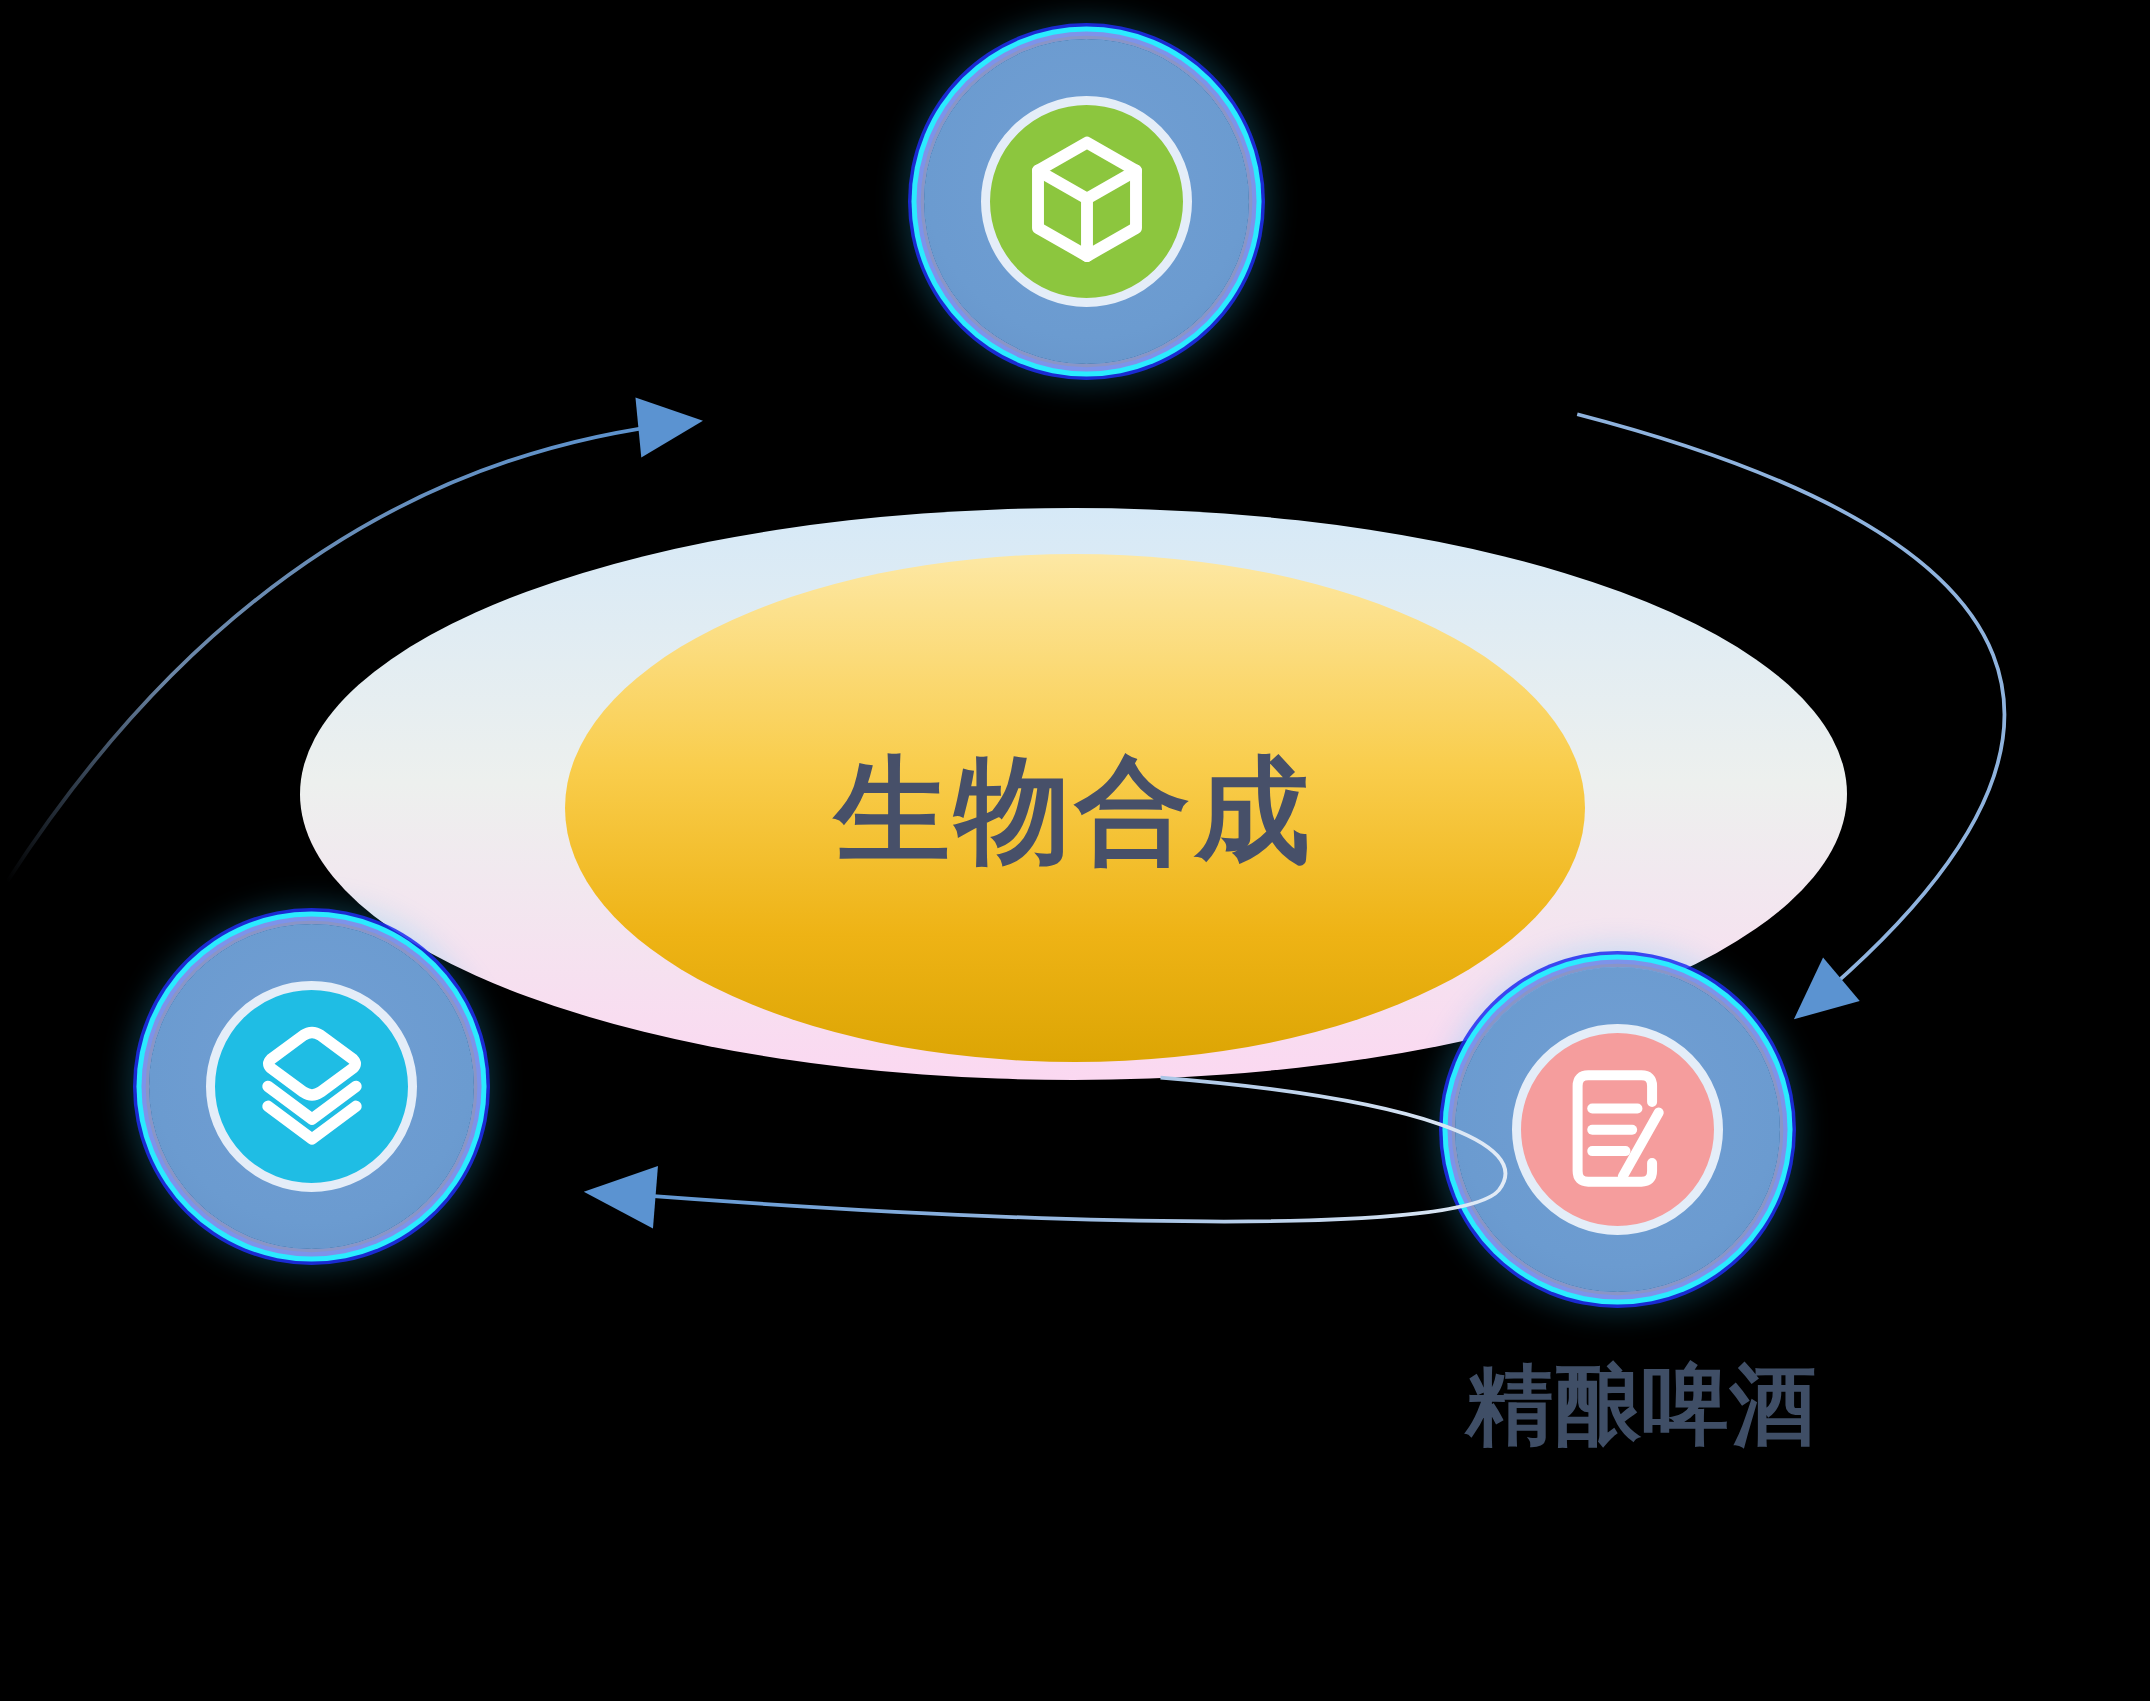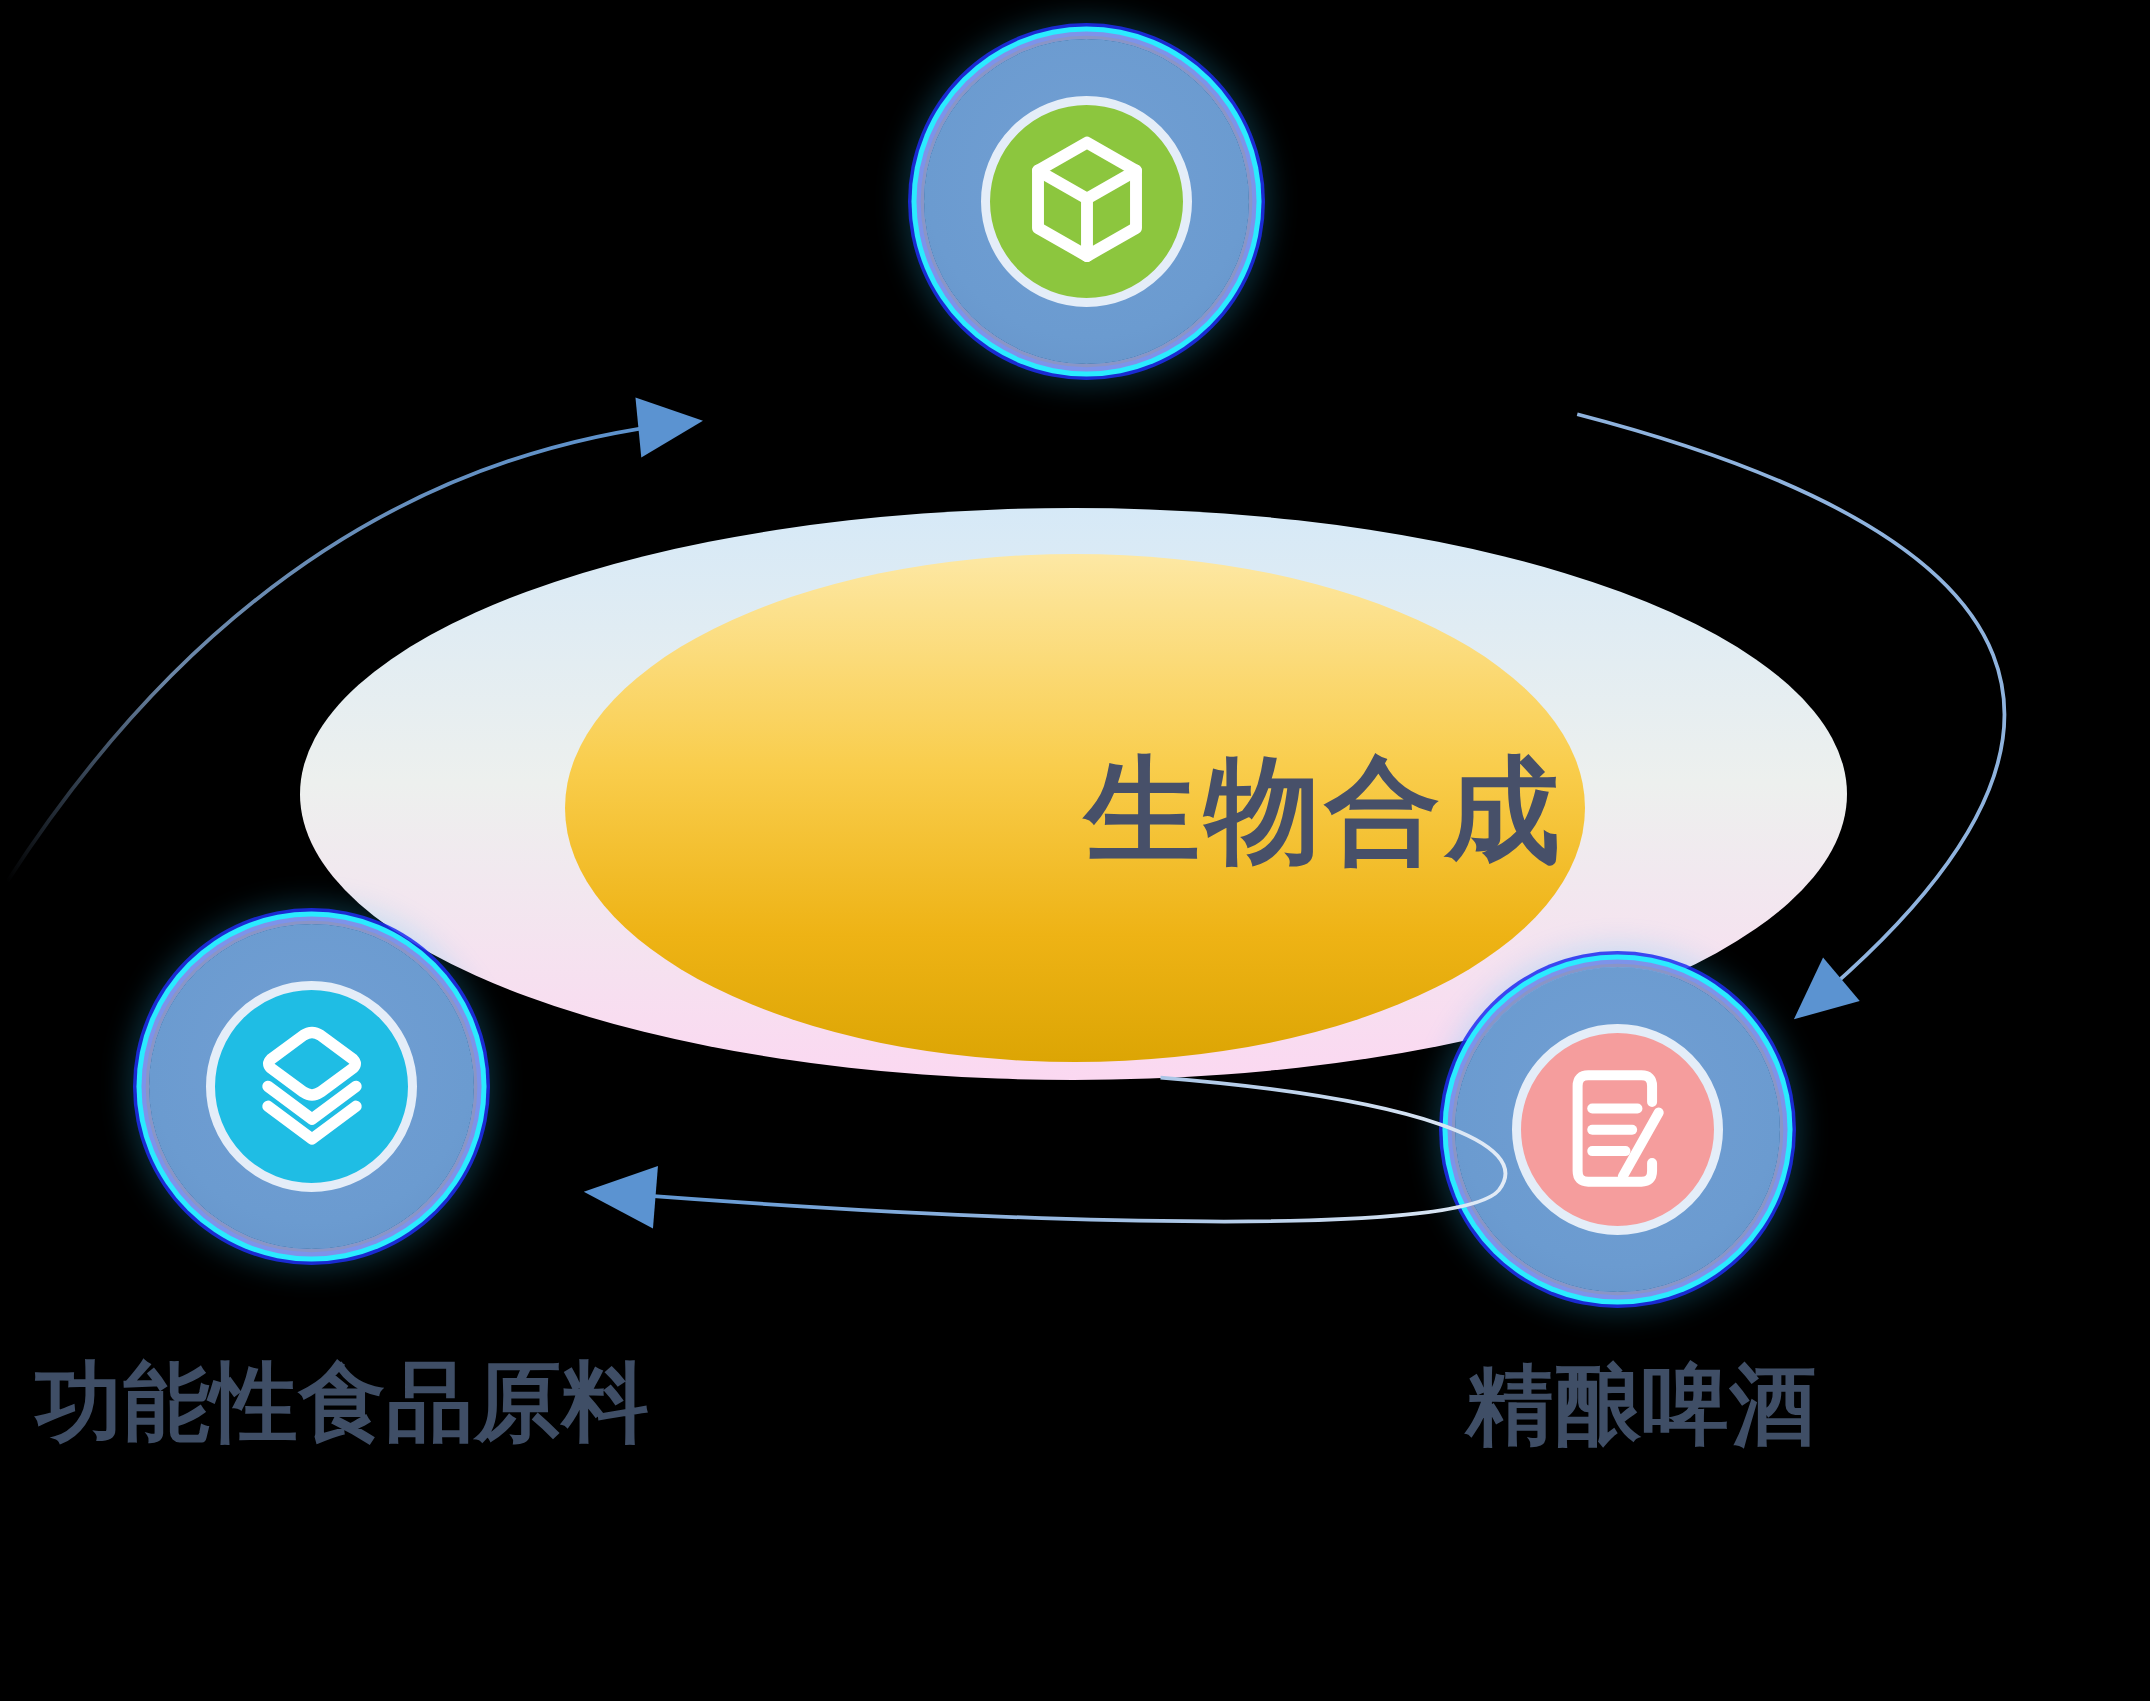--- a/index.html
+++ b/index.html
@@ -14,22 +14,22 @@
   .ellipse{position:absolute;border-radius:50%;}
   .ellipse--halo{
     left:300px;top:508px;width:1547px;height:572px;
     background:linear-gradient(180deg,var(--ellipse-top) 0%, #edf0ee 48%, var(--ellipse-bottom) 100%);
   }
   .ellipse--gold{
     left:565px;top:554px;width:1020px;height:508px;
     background:linear-gradient(180deg,var(--gold-top) 0%, #f9cd4c 42%, #eeb315 75%, var(--gold-bottom) 100%);
   }
   .center-label{
-    position:absolute;left:545px;top:734px;width:1020px;
-    text-align:right;
+    position:absolute;left:565px;top:734px;width:1020px;
+    text-align:center;
     font-size:115px;font-weight:bold;letter-spacing:5px;
     color:var(--center-text);
   }
   
   .node{
     position:absolute;width:325px;height:325px;border-radius:50%;
     background:radial-gradient(circle at 50% 42%, #729fd3 0%, var(--node-ring) 65%, #6592c8 100%);
     box-shadow:
       0 0 0 3.3px rgba(150,152,168,.55),
       0 0 0 7.5px rgba(140,132,230,.85),
@@ -129,17 +129,16 @@
     <path class="arc" d="M 8 1058 Q 330 560 822 507" stroke="url(#gradLeft)"></path>
     <polygon class="head" points="843,505 769,549 762,477" style="fill:var(--arrow-blue)"></polygon>
 
     <path class="arc arc--right" d="M 1892 497 Q 2750 720 2172 1206"></path>
     <polygon class="head" points="2152,1223 2187,1149 2231,1201" style="fill:var(--arrow-blue)"></polygon>
 
     <path class="arc" d="M 1392 1293 C 1700 1318 1842 1372 1798 1428 C 1752 1483 1260 1472 740 1432" stroke="url(#gradBottom)"></path>
     <polygon class="head" points="700,1430 789,1399 783,1474" style="fill:var(--arrow-blue)"></polygon>
   </svg>
 
-  <div class="node-label node-label--left">功能性食品原料</div>
   <div class="node-label node-label--right">精酿啤酒</div>
 
 </div>
 
 
 </body></html>

